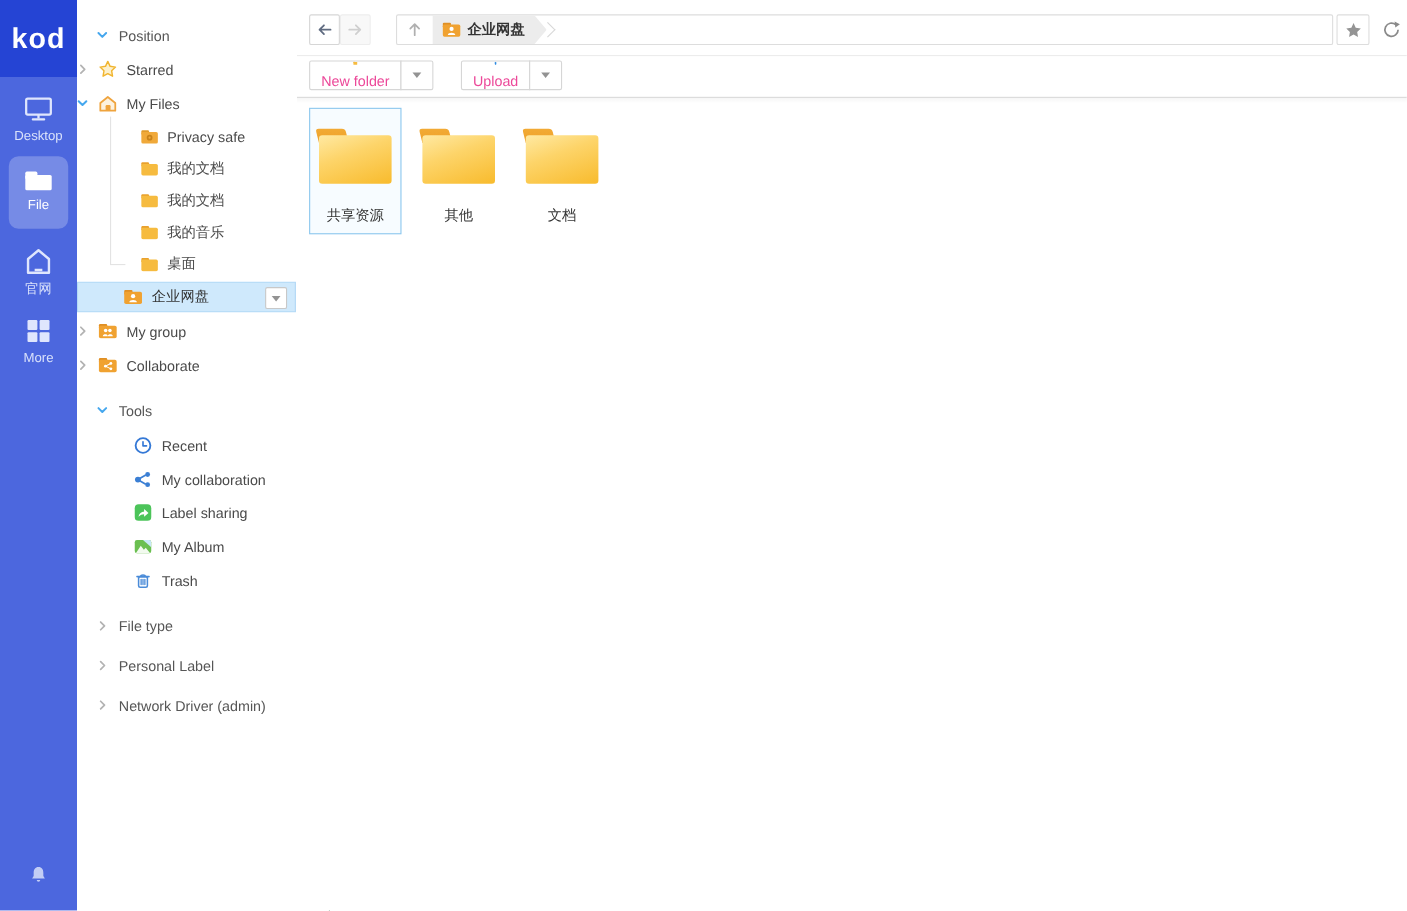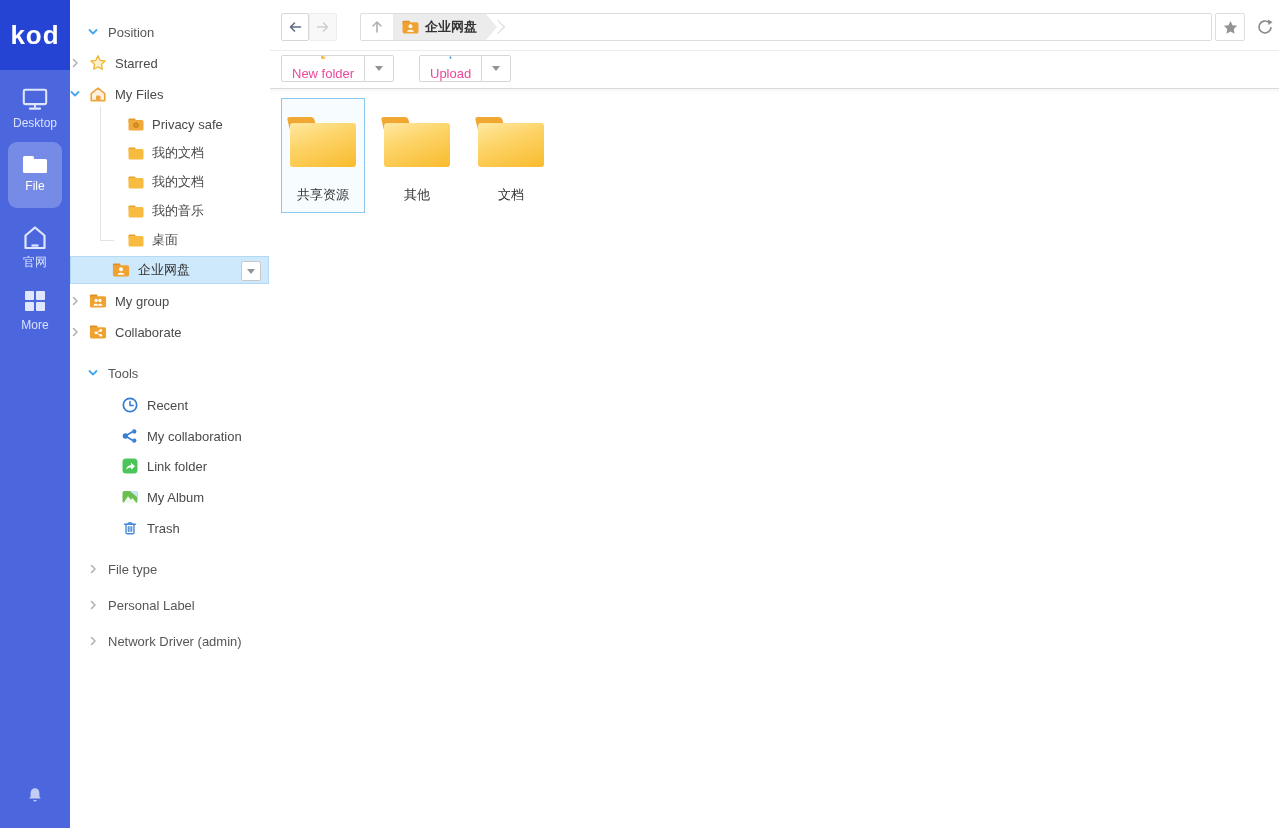--- a/index.html
+++ b/index.html
@@ -69,21 +69,21 @@
 
   .grid{position:absolute;top:98px;left:11px;display:flex;gap:10px;}
   .fitem{width:84px;height:115px;border:1px solid transparent;display:flex;flex-direction:column;align-items:center;
          box-sizing:border-box;cursor:pointer;}
   .fitem.selected{border-color:#8cc7ee;background:#f7fcff;}
   .bigfolder{position:relative;width:66px;height:50px;margin-top:18px;}
   .bf-tab{position:absolute;left:0;top:0;width:27px;height:13px;background:linear-gradient(#f2aa34,#eea22c);
           border-radius:3px 3px 0 0;transform:skewX(14deg);transform-origin:0 100%;}
   .bf-body{position:absolute;left:0;top:6px;width:66px;height:44px;border-radius:3px;
            background:linear-gradient(160deg,#ffe9a2 0%,#fdd469 40%,#f8bb2d 100%);}
-  .fname{margin-top:22px;font-size:13px;color:#333;line-height:14px;font-family:Liberation Mono, monospace;}
+  .fname{margin-top:22px;font-size:13px;color:#333;line-height:14px;}
 </style>
 </head>
 <body>
 
 <div class="app">
 
   <div class="rail">
     <div class="logo">
       <span>kod</span>
     </div>
@@ -272,21 +272,21 @@
         <circle cx="13.2" cy="13.6" r="2.2" fill="#3b7fd4"></circle>
       </svg>
       <span>My collaboration</span>
     </div>
 
     <div class="trow tli" style="top:452px">
       <svg class="ticon" width="18" height="18" viewBox="0 0 18 18">
         <rect x="1.5" y="1.5" width="15" height="15" rx="3.5" fill="#4cc45a"></rect>
         <path d="M5 12.8 C5.4 9.6 7.6 8.3 10 8.2 L10 5.8 L14 9.3 L10 12.7 L10 10.4 C8 10.4 6.3 11.1 5 12.8 Z" fill="#ffffff"></path>
       </svg>
-      <span>Link folder</span>
+      <span>Label sharing</span>
     </div>
 
     <div class="trow tli" style="top:483px">
       <svg class="ticon" width="18" height="18" viewBox="0 0 18 18">
         <defs>
             <clipPath id="albclip">
               <rect x="1.5" y="3" width="15" height="12" rx="2"></rect>
             </clipPath>
           </defs>
         <rect x="1.5" y="3" width="15" height="12" rx="2" fill="#6abf50"></rect>

